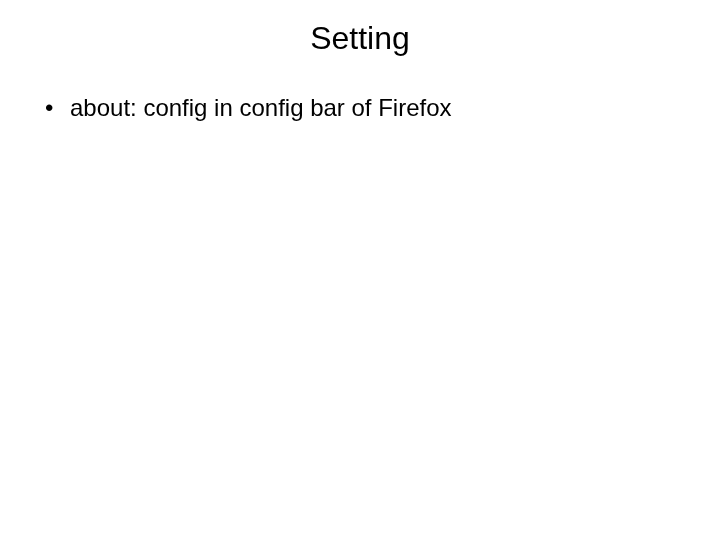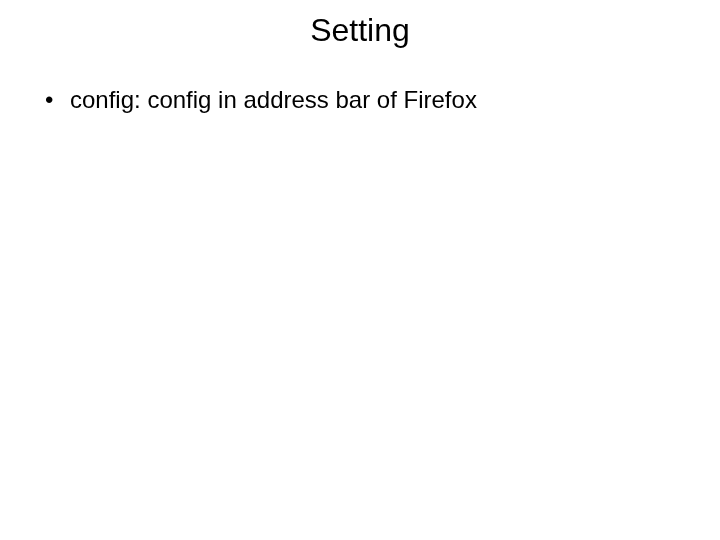--- a/index.html
+++ b/index.html
@@ -11,21 +11,21 @@
       width: 720px;
       height: 540px;
       background: white;
       font-family: Arial, Helvetica, sans-serif;
       color: black;
       overflow: hidden;
     }
     .slide {
       width: 100%;
       height: 100%;
-      padding-top: 12px;
+      padding-top: 20px;
     }
     .title {
       text-align: center;
       font-size: 32px;
       font-weight: normal;
       margin-bottom: 35px;
     }
     .bullet-list {
       list-style: none;
       padding-left: 40px;
@@ -42,15 +42,15 @@
       left: 5px;
       font-size: 24px;
     }
   </style>
 </head>
 <body>
 
 <div class="slide">
   <h1 class="title">Setting</h1>
   <ul class="bullet-list">
-    <li class="bullet-item">config: config in address bar of Firefox</li>
+    <li class="bullet-item">about: config in config bar of Firefox</li>
   </ul>
 </div>
 
 </body></html>

